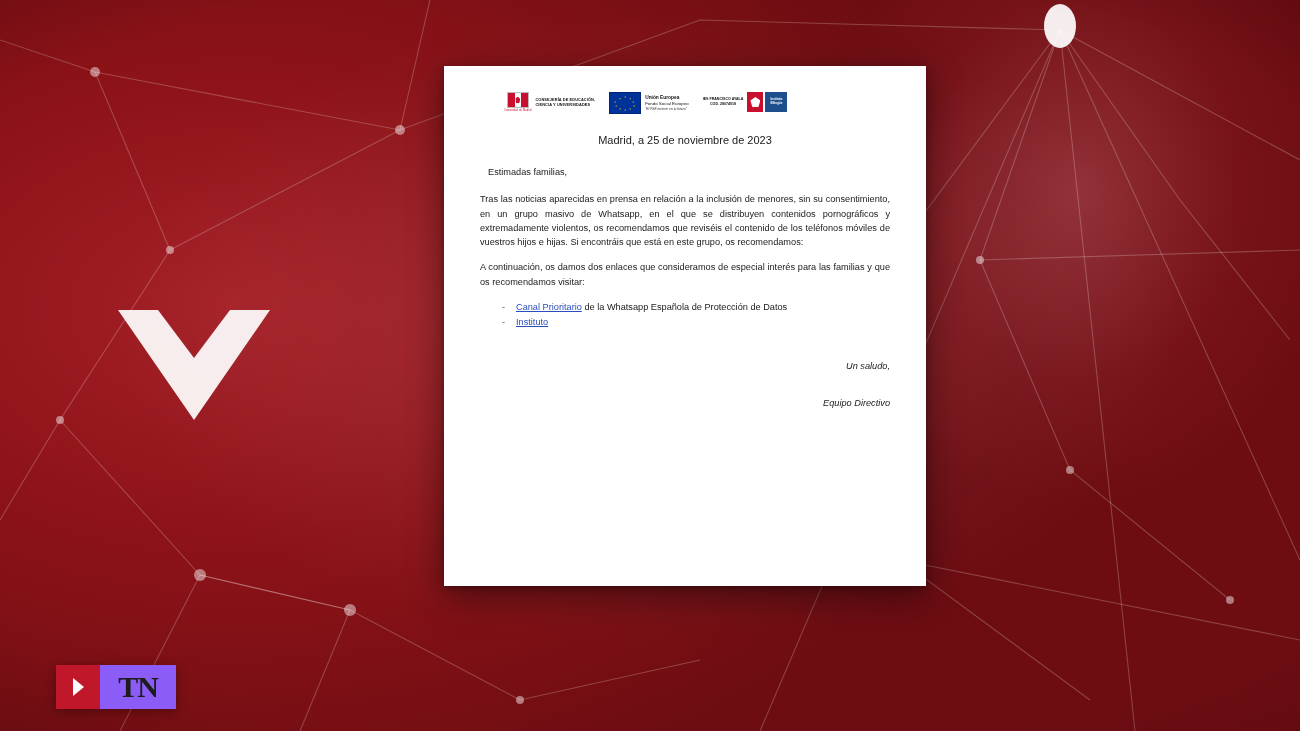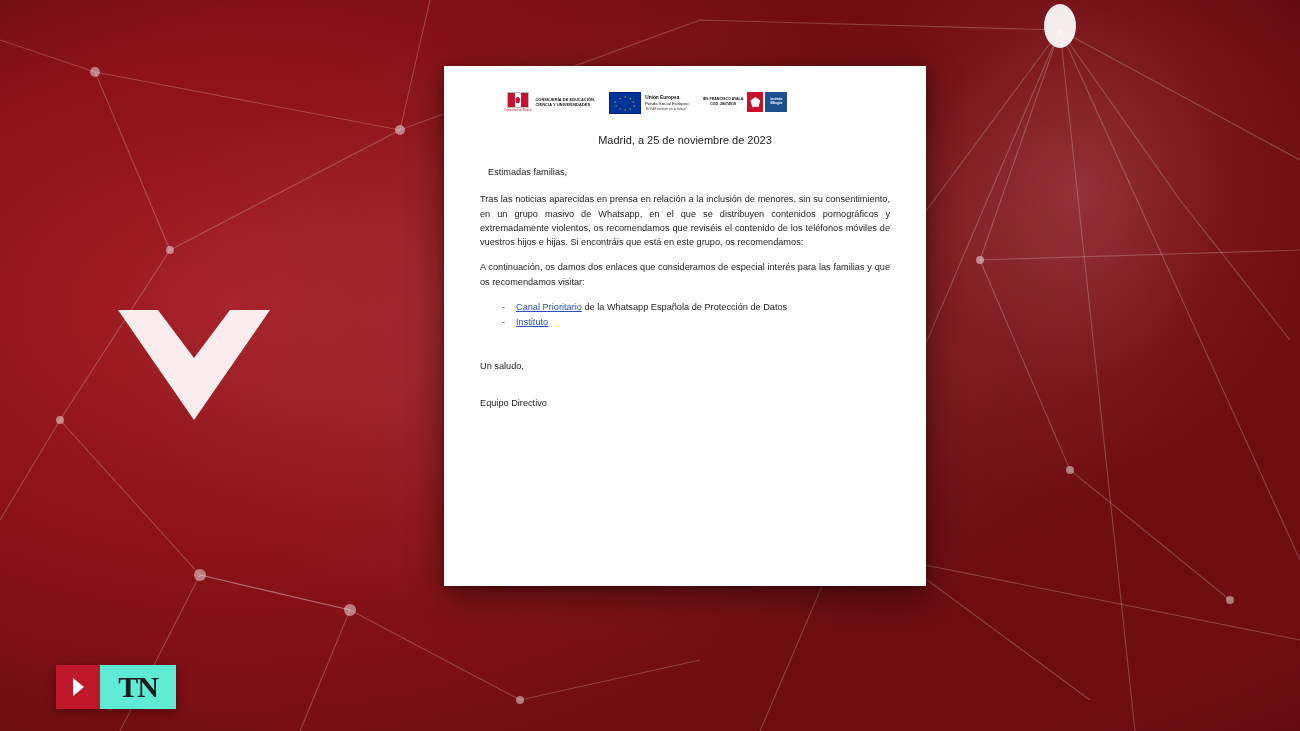--- a/index.html
+++ b/index.html
@@ -73,21 +73,21 @@
     justify-content: center;
   }
   .logo-left .arrow {
     width: 0; height: 0;
     border-top: 9px solid transparent;
     border-bottom: 9px solid transparent;
     border-left: 11px solid #ffffff;
   }
   .logo-right {
     width: 76px;
-    background: #5eead4;
+    background: #8b5cf6;
     display: flex;
     align-items: center;
     justify-content: center;
     color: #1c1c1c;
     font-family: "Liberation Serif", serif;
     font-weight: bold;
     font-size: 30px;
     letter-spacing: -1px;
   }
 
@@ -232,21 +232,21 @@
   .doc ul li::before {
     content: "-";
     position: absolute;
     left: 0;
     color: #555;
   }
   .doc a {
     color: #2a4fbd;
   }
   .sig { margin-top: 30px; }
-  .sig p { margin: 0 0 22px 0; text-align: left; }
+  .sig p { margin: 0 0 22px 0; text-align: right; font-style: italic; }
   .sig p.last { margin-bottom: 16px; }
 </style>
 </head>
 <body>
 
 <div id="stage">
 
   <div class="bg-base"></div>
   <div class="bg-glowright"></div>
 

